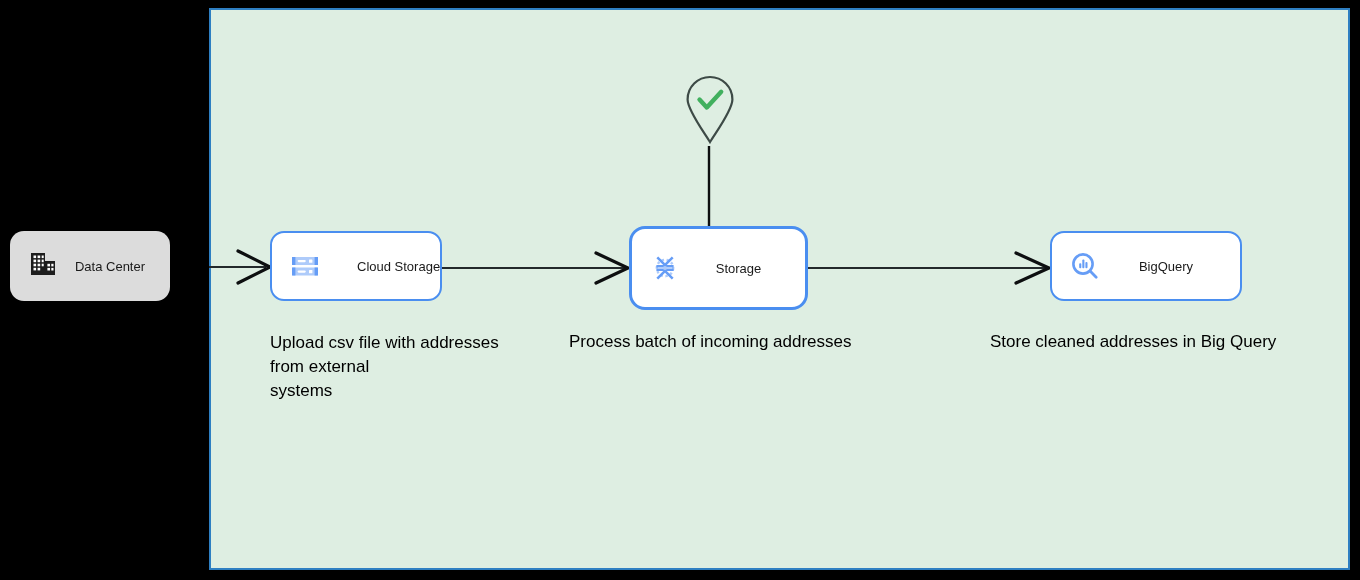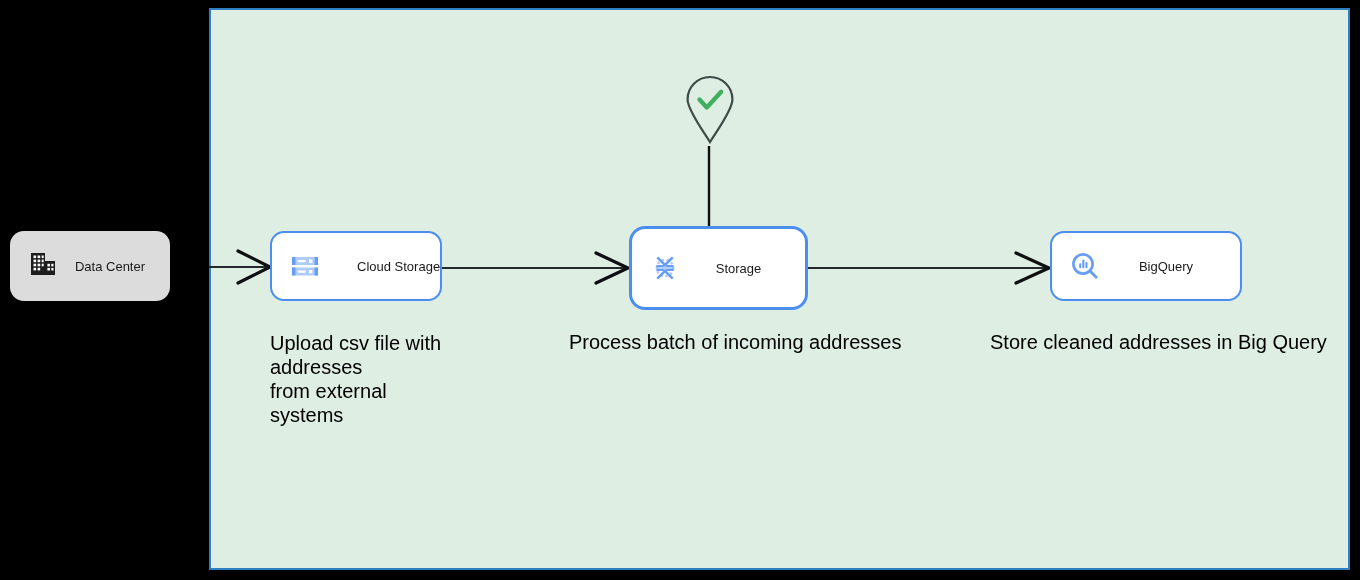--- a/index.html
+++ b/index.html
@@ -127,21 +127,21 @@
     top: 0;
     width: 1360px;
     height: 580px;
     pointer-events: none;
   }
 
   
   .caption {
     position: absolute;
     color: #000000;
-    font-size: 20px;
+    font-size: 17px;
     line-height: 24px;
     white-space: pre-line;
   }
   #caption-cloud-storage { left: 270px; top: 331px; width: 260px; }
   #caption-dataflow      { left: 569px; top: 330px; width: 360px; }
   #caption-bigquery      { left: 990px; top: 330px; width: 400px; }
 </style>
 </head>
 <body>
 

